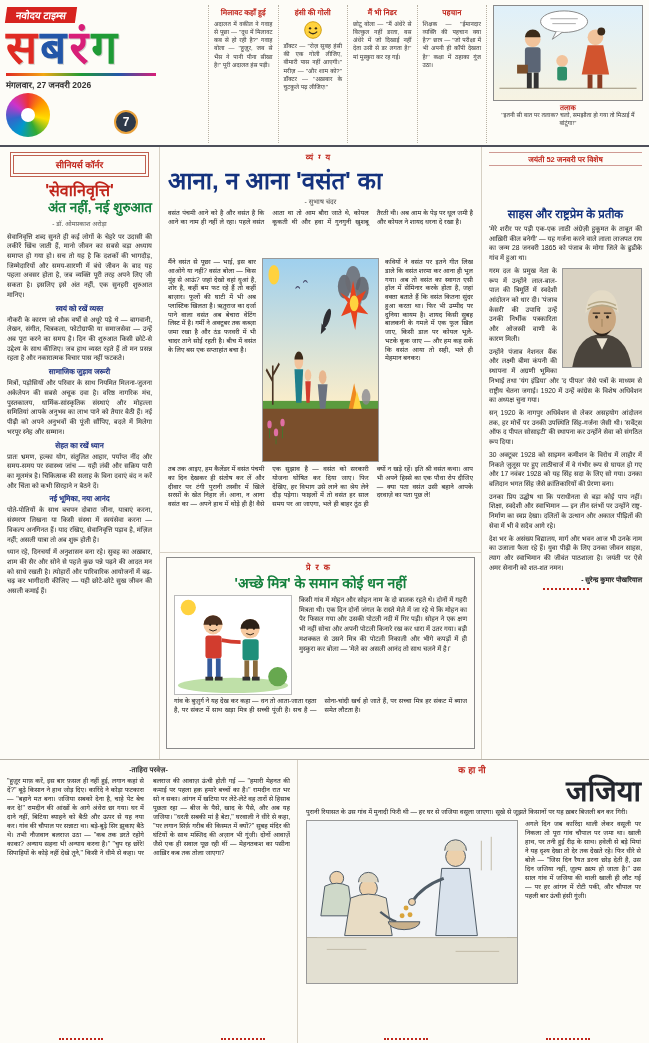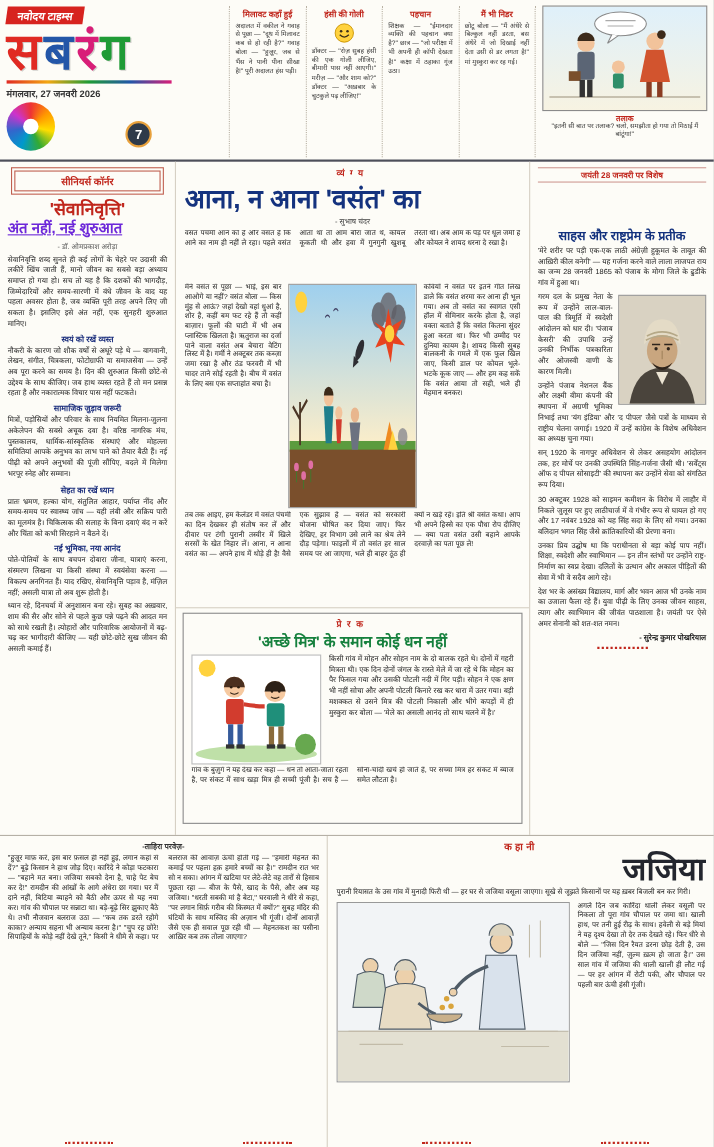--- a/index.html
+++ b/index.html
@@ -29,21 +29,21 @@
   .comic-caption { font-size:6px; line-height:1.3; color:#333; text-align:center; }
 
   
   .band1 { height:613px; border-bottom:1px solid #b5b0a6; display:flex; }
   .col-left { width:160px; flex:none; border-right:1px solid #d6d0c4; padding:5px 7px; overflow:hidden; }
   .col-center { width:322px; flex:none; border-right:1px solid #d6d0c4; overflow:hidden; }
   .col-right { flex:1; padding:5px 7px; overflow:hidden; }
 
   .corner-label { border:1px solid #c06050; box-shadow:0 0 0 2px #fdfcf7, 0 0 0 3px #c06050; margin:3px 6px 8px; text-align:center; font-size:9px; font-weight:bold; color:#c0261c; padding:2px 0; }
   .hl1 { text-align:center; font-size:16px; font-weight:bold; color:#c0261c; line-height:1.15; }
-  .hl2 { text-align:left; font-size:13.5px; font-weight:bold; color:#6d28d9; line-height:1.2; margin-bottom:2px;text-decoration:underline; }
+  .hl2 { text-align:right; font-size:13.5px; font-weight:bold; color:#15803d; line-height:1.2; margin-bottom:2px; }
   .byline { text-align:center; font-size:6.5px; color:#555; margin:2px 0 4px; }
   .p { font-size:6.7px; line-height:1.45; text-align:justify; margin-bottom:3px; }
   .subhead { font-size:7.3px; font-weight:bold; color:#1c2f7d; text-align:center; margin:3px 0 2px; }
 
   .satire { padding:4px 8px 2px; border-bottom:1px solid #d6d0c4; height:406px; overflow:hidden; }
   .kicker { text-align:center; color:#c0261c; font-weight:bold; font-size:8px; letter-spacing:5px; }
   .satire-hl { text-align:left; font-size:24px; font-weight:bold; color:#14327e; margin:1px 0 1px; }
   .satire-by { text-align:center; font-size:6.8px; color:#444; margin-bottom:3px; }
   .satire-top { column-count:3; column-gap:8px; font-size:6.5px; line-height:1.35; text-align:justify; height:46px; overflow:hidden; margin-bottom:3px; }
   .satire-mid { display:flex; gap:6px; height:204px; margin-bottom:3px; }
@@ -110,26 +110,26 @@
           <svg width="20" height="20" viewBox="0 0 24 24">
             <circle cx="12" cy="12" r="10" fill="#ffd23e" stroke="#c99400"></circle>
             <circle cx="8.5" cy="10" r="1.4" fill="#3a2f1a"></circle>
               <circle cx="15.5" cy="10" r="1.4" fill="#3a2f1a"></circle>
             <path d="M7,14 q5,5 10,0" stroke="#3a2f1a" stroke-width="1.5" fill="none"></path>
           </svg>
         </div>
         <div>डॉक्टर — ''रोज़ सुबह हंसी की एक गोली लीजिए, बीमारी पास नहीं आएगी।'' मरीज़ — ''और शाम को?'' डॉक्टर — ''अख़बार के चुटकुले पढ़ लीजिए!''</div>
       </div>
       <div class="snip">
+        <h4>मैं भी निडर</h4>
+        <div>छोटू बोला — ''मैं अंधेरे से बिल्कुल नहीं डरता, बस अंधेरे में जो दिखाई नहीं देता उसी से डर लगता है!'' मां मुस्कुरा कर रह गई।</div>
+      </div>
+      <div class="snip">
         <h4>पहचान</h4>
         <div>शिक्षक — ''ईमानदार व्यक्ति की पहचान क्या है?'' छात्र — ''जो परीक्षा में भी अपनी ही कॉपी देखता है!'' कक्षा में ठहाका गूंज उठा।</div>
-      </div>
-      <div class="snip">
-        <h4>मैं भी निडर</h4>
-        <div>छोटू बोला — ''मैं अंधेरे से बिल्कुल नहीं डरता, बस अंधेरे में जो दिखाई नहीं देता उसी से डर लगता है!'' मां मुस्कुरा कर रह गई।</div>
       </div>
     </div>
 
     <div class="mast-right">
       <div class="comic">
         <svg width="148" height="94" viewBox="0 0 140 96">
           <line x1="0" y1="84" x2="140" y2="84" stroke="#9a8f7a"></line>
           <ellipse cx="66" cy="16" rx="24" ry="11" fill="#fff" stroke="#888"></ellipse>
           <path d="M58,26 l-4,8 l10,-7" fill="#fff" stroke="#888"></path>
           <line x1="52" y1="13" x2="80" y2="13" stroke="#aaa"></line>
@@ -272,21 +272,21 @@
         </div>
         <div class="prerak-cols">
           <span>गांव के बुज़ुर्ग ने यह देख कर कहा — धन तो आता-जाता रहता है, पर संकट में साथ खड़ा मित्र ही सच्ची पूंजी है।</span>
           <span>सच है — सोना-चांदी खर्च हो जाते हैं, पर सच्चा मित्र हर संकट में ब्याज समेत लौटता है।</span>
         </div>
         <div class="moral">यह मित्र ही क्या, जो समय पर मित्र के काम न आए!</div>
       </div>
     </div>
 
     <div class="col-right">
-      <div class="kicker2">जयंती 28 जनवरी पर विशेष</div>
+      <div class="kicker2">जयंती 52 जनवरी पर विशेष</div>
       <div class="lajpat-hl2">साहस और राष्ट्रप्रेम के प्रतीक</div>
       <div class="lajpat-body">
         <p class="p">'मेरे शरीर पर पड़ी एक-एक लाठी अंग्रेज़ी हुकूमत के ताबूत की आख़िरी कील बनेगी' — यह गर्जना करने वाले लाला लाजपत राय का जन्म 28 जनवरी 1865 को पंजाब के मोगा जिले के ढुडीके गांव में हुआ था।</p>
         <div class="portrait">
           <svg width="100%" height="100%" viewBox="0 0 84 102" preserveAspectRatio="none">
             <rect width="84" height="102" fill="#d9d2c2"></rect>
             <path d="M10,102 q6,-34 32,-34 q26,0 32,34 z" fill="#4a443c"></path>
             <path d="M36,72 l6,12 l6,-12 z" fill="#ece5d4"></path>
             <ellipse cx="42" cy="52" rx="15" ry="17" fill="#c9a67f"></ellipse>
             <path d="M24,46 q2,-24 18,-24 q16,0 18,24 q-8,-9 -18,-9 q-10,0 -18,9 z" fill="#e4dbc6"></path>

